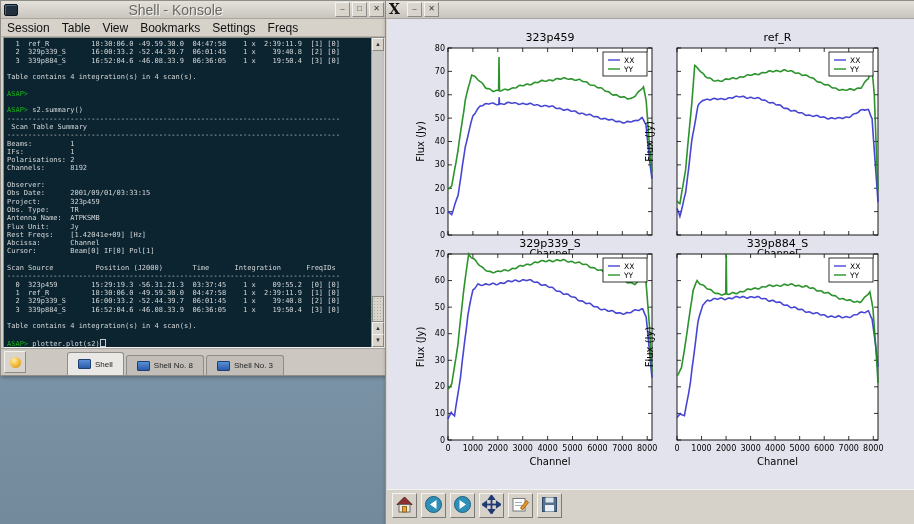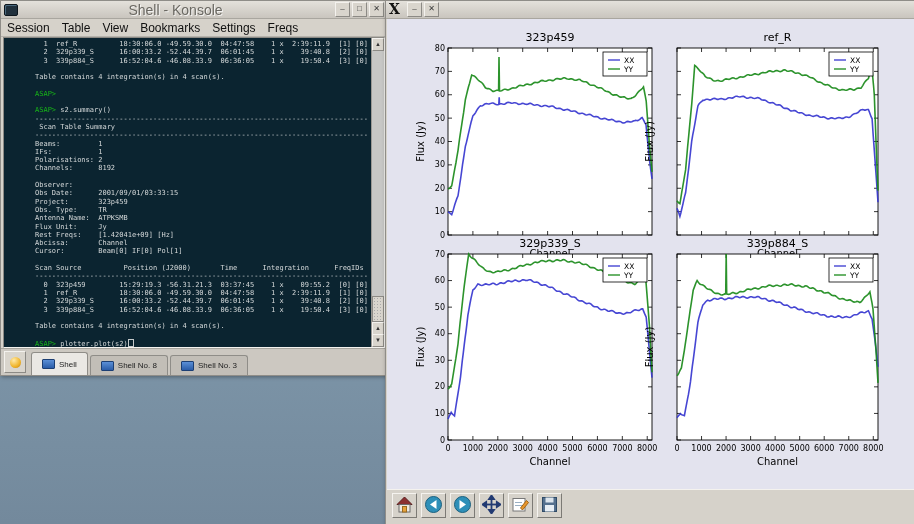--- a/index.html
+++ b/index.html
@@ -14,30 +14,30 @@
   .titlebar .title{flex:1;text-align:center;font-size:14px;color:#6a6862;text-shadow:1px 1px 0 rgba(255,255,255,.75);white-space:nowrap;overflow:hidden;}
   .tb-btn{width:13px;height:13px;margin-left:2px;border:1px solid;border-color:#f4f2ee #8c8a85 #8c8a85 #f4f2ee;
     background:#d9d5cd;font-size:8px;line-height:11px;text-align:center;color:#3a3a3a;flex:0 0 auto;}
   .k-appicon{width:12px;height:10px;background:#20303c;border:1px solid #0d161d;border-radius:2px;box-shadow:inset 1px 1px 0 #4b6a7e;flex:0 0 auto;}
   .x-logo{font-family:"DejaVu Serif",serif;font-weight:bold;font-size:14px;color:#111;width:16px;text-align:left;flex:0 0 auto;line-height:15px;}
   .menubar{display:flex;height:17px;align-items:center;background:#d6d2ca;border-bottom:1px solid #b5b2ab;font-size:12px;color:#101010;}
   .menubar span{padding:2px 6px;cursor:default;}
   .term-wrap{position:absolute;left:2px;right:2px;top:36px;bottom:27px;background:#0b2430;
     border:1px solid;border-color:#8c8a85 #f4f2ee #f4f2ee #8c8a85;}
   .term-text{position:absolute;left:3px;top:2px;right:14px;bottom:0;
-    font-family:"DejaVu Sans Mono",monospace;font-size:7px;line-height:8.3px;color:#d4d8d9;white-space:pre;overflow:hidden;margin-left:28px;}
+    font-family:"DejaVu Sans Mono",monospace;font-size:7px;line-height:8.3px;color:#d4d8d9;white-space:pre;overflow:hidden;}
   .term-text .prompt{color:#17b517;}
   .cursor{display:inline-block;width:4px;height:6px;border:1px solid #c6cacb;vertical-align:-1px;}
   .scrollbar{position:absolute;top:0;right:0;bottom:0;width:12px;background:#c7c7c5;border-left:1px solid #9a9893;}
   .sb-btn{position:absolute;left:0;width:10px;height:11px;background:#d9d5cd;border:1px solid;
     border-color:#f4f2ee #8c8a85 #8c8a85 #f4f2ee;font-size:6px;text-align:center;line-height:10px;color:#333;}
   .sb-thumb{position:absolute;left:0;width:10px;height:24px;bottom:25px;background:#d9d5cd;border:1px solid #8c8a85;
     background-image:radial-gradient(#aaa 20%,transparent 21%);background-size:3px 3px;}
   .tabbar{position:absolute;left:0;right:0;bottom:0;height:26px;background:#ccc8c1;border-top:1px solid #a8a59e;
-    display:flex;align-items:flex-end;padding:0 2px;}
+    display:flex;align-items:flex-end;padding:0 2px;gap:36px;}
   .newtab-btn{width:20px;height:20px;margin:0 5px 2px 1px;border:1px solid;border-color:#f4f2ee #8c8a85 #8c8a85 #f4f2ee;
     background:#d9d5cd;display:flex;align-items:center;justify-content:center;flex:0 0 auto;}
   .ball{width:11px;height:11px;border-radius:50%;background:radial-gradient(circle at 35% 30%,#ffe9a8,#f0b429 60%,#c07d10);}
   .tab{display:flex;align-items:center;gap:4px;font-size:8px;color:#222;padding:0 10px;border:1px solid #8f8d88;border-bottom:none;
     border-radius:3px 3px 0 0;background:#c2beb7;height:19px;margin-right:2px;}
   .tab.active{background:#eae8e4;height:22px;}
   .tab-icon{width:11px;height:8px;background:linear-gradient(180deg,#5b8fd6,#2a5ca8);border:1px solid #1c3f74;border-radius:1px;}
   .figure{position:absolute;left:1px;right:1px;top:18px;height:470px;background:#e3e3ee;}
   .plot-toolbar{position:absolute;left:1px;right:1px;top:488px;bottom:0;background:#d6d2ca;border-top:1px solid #f4f2ee;
     display:flex;gap:4px;padding:3px 0 0 5px;}

